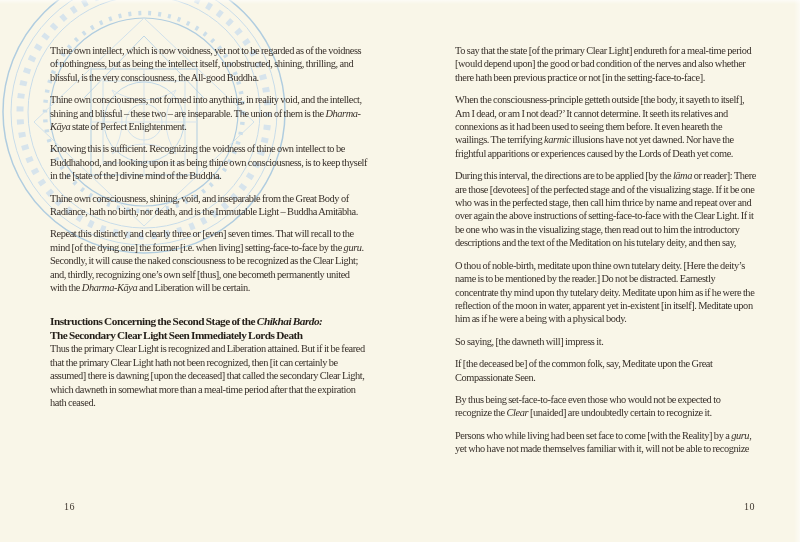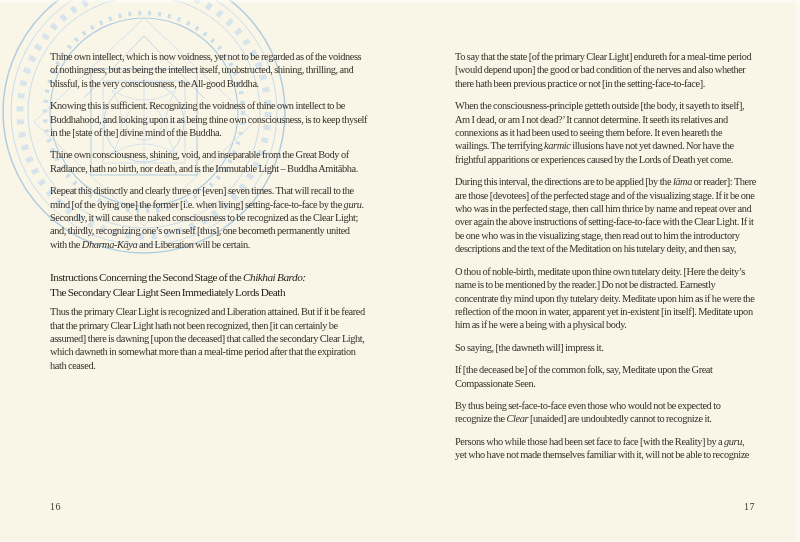--- a/index.html
+++ b/index.html
@@ -11,38 +11,38 @@
   }
   .spread{position:absolute;inset:0;}
   .watermark{
     position:absolute;left:-8px;top:-36px;z-index:0;
     opacity:.8;pointer-events:none;
   }
   .page{position:absolute;top:44px;z-index:1;}
   .page-left{left:50px;width:318px;}
   .page-right{left:455px;width:302px;}
   .page p{
-    margin:6px 0 9px 0;
+    margin:0 0 9px 0;
     font-size:10.4px;line-height:13.4px;
     color:#38302a;
     letter-spacing:-0.42px;word-spacing:-0.4px;
     text-align:left;
   }
   .heading{
     margin:19px 0 0 0;padding:0;
     font-size:11.3px;line-height:14.4px;
-    font-weight:normal;color:#241f19;
+    font-weight:bold;color:#241f19;
     letter-spacing:-0.5px;word-spacing:-0.6px;
   }
   .heading .hline{display:block;white-space:nowrap;}
   .pagenum{
     position:absolute;top:501px;z-index:1;
     font-size:10px;color:#40382f;letter-spacing:0.5px;
   }
-  .pagenum-left{left:50px;}
+  .pagenum-left{left:64px;}
   .pagenum-right{left:744px;}
   .edge-top{
     position:absolute;left:0;top:0;width:800px;height:4px;z-index:2;
     background:linear-gradient(to bottom,rgba(255,255,255,.6),rgba(255,255,255,0));
   }
   .edge-right{
     position:absolute;right:0;top:0;width:6px;height:542px;z-index:2;
     background:linear-gradient(to left,rgba(255,255,255,.55),rgba(255,255,255,0));
   }
   i{font-style:italic;}
@@ -66,39 +66,40 @@
       <rect x="111" y="117" width="82" height="82" stroke="#c7dcec"></rect>
       <path d="M99,158 h106 M152,105 v106" stroke="#cfe0ee"></path>
       <circle cx="152" cy="158" r="40" stroke="#b1cfe6"></circle>
       <circle cx="152" cy="158" r="18" stroke="#c7dcec"></circle>
       <path d="M120,126 q32,20 64,0 M120,190 q32,-20 64,0 M120,126 q20,32 0,64 M184,126 q-20,32 0,64" stroke="#cfe0ee"></path>
     </g>
   </svg>
 
   <div class="page page-left">
     <p><span>Thine own intellect, which is now voidness, yet not to be regarded as of the voidness of nothingness, but as being the intellect itself, unobstructed, shining, thrilling, and blissful, is the very consciousness, the All-good Buddha.</span></p>
+    <p><span>Thine own consciousness, not formed into anything, in reality void, and the intellect, shining and blissful – these two – are inseparable. The union of them is the </span><i>Dharma-Kāya</i><span> state of Perfect Enlightenment.</span></p>
     <p><span>Knowing this is sufficient. Recognizing the voidness of thine own intellect to be Buddhahood, and looking upon it as being thine own consciousness, is to keep thyself in the [state of the] divine mind of the Buddha.</span></p>
     <p><span>Thine own consciousness, shining, void, and inseparable from the Great Body of Radiance, hath no birth, nor death, and is the Immutable Light – Buddha Amitābha.</span></p>
     <p><span>Repeat this distinctly and clearly three or [even] seven times. That will recall to the mind [of the dying one] the former [i.e. when living] setting-face-to-face by the </span><i>guru</i><span>. Secondly, it will cause the naked consciousness to be recognized as the Clear Light; and, thirdly, recognizing one’s own self [thus], one becometh permanently united with the </span><i>Dharma-Kāya</i><span> and Liberation will be certain.</span></p>
     <h2 class="heading">
       <span class="hline"><span>Instructions Concerning the Second Stage of the </span><i>Chikhai Bardo:</i></span>
       <span class="hline">The Secondary Clear Light Seen Immediately Lords Death</span>
     </h2>
     <p><span>Thus the primary Clear Light is recognized and Liberation attained. But if it be feared that the primary Clear Light hath not been recognized, then [it can certainly be assumed] there is dawning [upon the deceased] that called the secondary Clear Light, which dawneth in somewhat more than a meal-time period after that the expiration hath ceased.</span></p>
   </div>
 
   <div class="page page-right">
     <p><span>To say that the state [of the primary Clear Light] endureth for a meal-time period [would depend upon] the good or bad condition of the nerves and also whether there hath been previous practice or not [in the setting-face-to-face].</span></p>
     <p><span>When the consciousness-principle getteth outside [the body, it sayeth to itself], Am I dead, or am I not dead?’ It cannot determine. It seeth its relatives and connexions as it had been used to seeing them before. It even heareth the wailings. The terrifying </span><i>karmic</i><span> illusions have not yet dawned. Nor have the frightful apparitions or experiences caused by the Lords of Death yet come.</span></p>
     <p><span>During this interval, the directions are to be applied [by the </span><i>lāma</i><span> or reader]: There are those [devotees] of the perfected stage and of the visualizing stage. If it be one who was in the perfected stage, then call him thrice by name and repeat over and over again the above instructions of setting-face-to-face with the Clear Light. If it be one who was in the visualizing stage, then read out to him the introductory descriptions and the text of the Meditation on his tutelary deity, and then say,</span></p>
     <p><span>O thou of noble-birth, meditate upon thine own tutelary deity. [Here the deity’s name is to be mentioned by the reader.] Do not be distracted. Earnestly concentrate thy mind upon thy tutelary deity. Meditate upon him as if he were the reflection of the moon in water, apparent yet in-existent [in itself]. Meditate upon him as if he were a being with a physical body.</span></p>
     <p><span>So saying, [the dawneth will] impress it.</span></p>
     <p><span>If [the deceased be] of the common folk, say, Meditate upon the Great Compassionate Seen.</span></p>
-    <p><span>By thus being set-face-to-face even those who would not be expected to recognize the </span><i>Clear</i><span> [unaided] are undoubtedly cannot to recognize it.</span></p>
-    <p><span>Persons who while those had been set face to face [with the Reality] by a </span><i>guru</i><span>, yet who have not made themselves familiar with it, will not be able to recognize</span></p>
+    <p><span>By thus being set-face-to-face even those who would not be expected to recognize the </span><i>Clear</i><span> [unaided] are undoubtedly certain to recognize it.</span></p>
+    <p><span>Persons who while living had been set face to come [with the Reality] by a </span><i>guru</i><span>, yet who have not made themselves familiar with it, will not be able to recognize</span></p>
   </div>
 
   <div class="pagenum pagenum-left">16</div>
-  <div class="pagenum pagenum-right">17</div>
+  <div class="pagenum pagenum-right">10</div>
 
   <div class="edge-top"></div>
   <div class="edge-right"></div>
 </div>
 
 </body></html>

